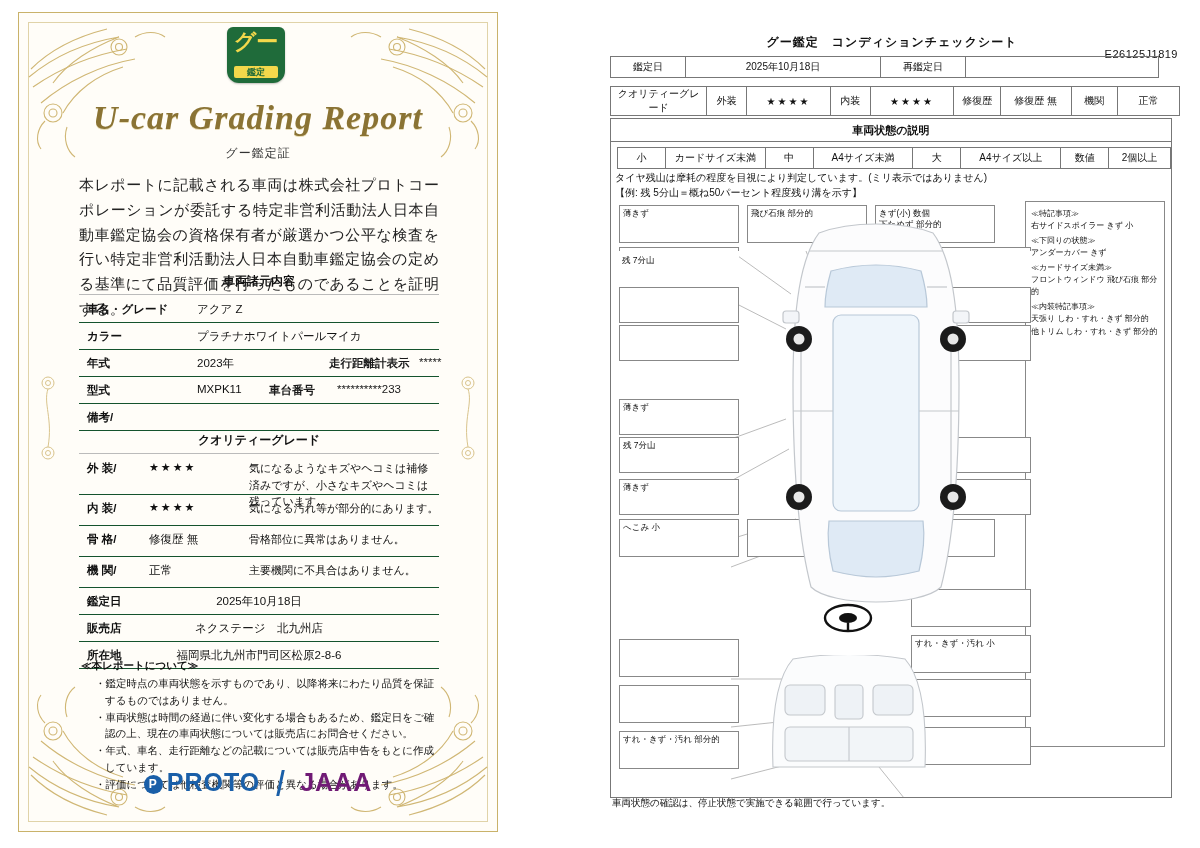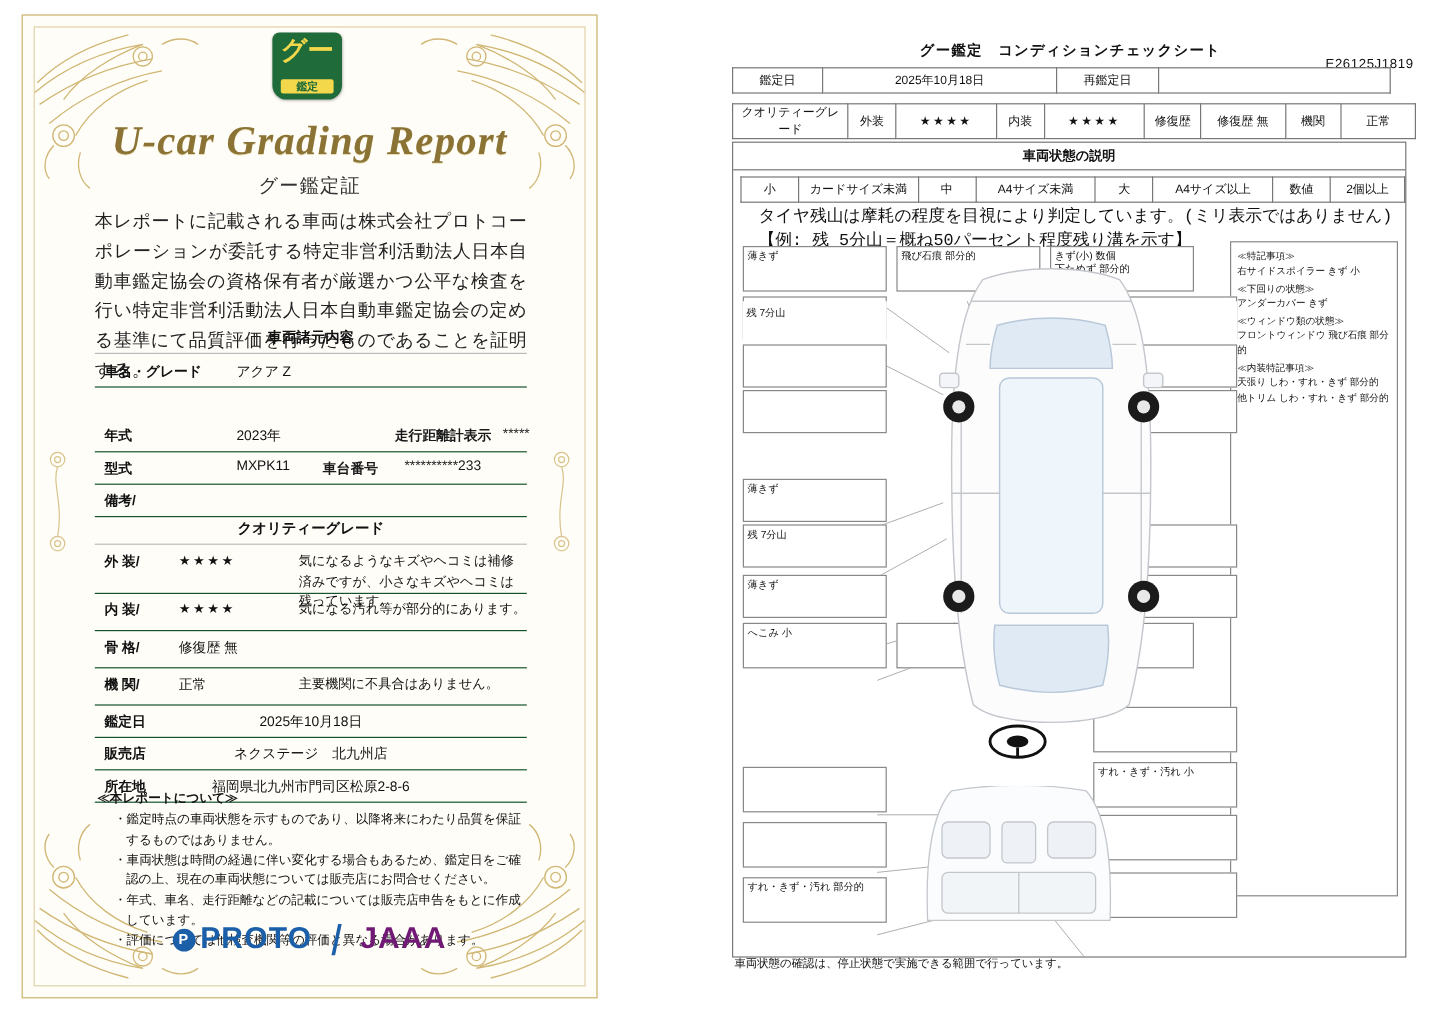--- a/index.html
+++ b/index.html
@@ -58,21 +58,21 @@
   .cert-title{
     position:absolute;left:0;right:0;top:86px;text-align:center;
     font-family:"Liberation Serif", serif;
     font-style:italic;font-weight:bold;
     font-size:34px;letter-spacing:1px;
     color:#8a7334;
     text-shadow:0 1px 0 #e8dcb5;
   }
   .cert-sub{
     position:absolute;left:0;right:0;top:132px;text-align:center;
-    font-size:16px;color:#333;letter-spacing:1px;
+    font-size:12px;color:#333;letter-spacing:1px;
   }
   .cert-para{
     position:absolute;left:60px;right:58px;top:160px;
     font-size:15px;line-height:1.65;color:#222;text-align:justify;
   }
 
   .sec-head{
     position:absolute;left:60px;right:58px;
     text-align:center;font-size:12px;font-weight:bold;color:#111;
     padding-bottom:4px;border-bottom:1px solid #bbb;
@@ -135,21 +135,21 @@
     position:absolute;left:6px;top:90px;width:562px;height:680px;
     border:1px solid #777;box-sizing:border-box;
   }
   .panel-head{
     position:absolute;left:0;right:0;top:0;height:22px;line-height:22px;
     text-align:center;font-size:11px;font-weight:bold;border-bottom:1px solid #777;
   }
   .legend{position:absolute;left:6px;top:28px;}
   .legend td{height:19px;font-size:10px;}
   .tirenote{
-    position:absolute;left:21px;top:52px;font-size:14px;line-height:1.45;font-family:Liberation Mono, monospace;
+    position:absolute;left:4px;top:52px;font-size:10px;line-height:1.45;
   }
   
   .dbox{
     position:absolute;border:1px solid #888;background:#fff;box-sizing:border-box;
     font-size:8.5px;padding:2px 3px;line-height:1.3;overflow:hidden;
   }
   .noteblk{
     position:absolute;right:6px;top:82px;width:140px;height:546px;
     border:1px solid #888;box-sizing:border-box;padding:4px 5px;
     font-size:8px;line-height:1.55;
@@ -263,20 +263,24 @@
     <div class="cert-title">U-car Grading Report</div>
     <div class="cert-sub">グー鑑定証</div>
     <div class="cert-para">本レポートに記載される車両は株式会社プロトコーポレーションが委託する特定非営利活動法人日本自動車鑑定協会の資格保有者が厳選かつ公平な検査を行い特定非営利活動法人日本自動車鑑定協会の定める基準にて品質評価を行ったものであることを証明する。</div>
 
     <div class="sec-head" style="top:260px;">車両諸元内容</div>
 
     <div class="row" style="top:282px;">
       <span class="lbl">車名・グレード</span>
       <span class="val">アクア Z</span>
     </div>
+    <div class="row" style="top:309px;">
+      <span class="lbl">カラー</span>
+      <span class="val">プラチナホワイトパールマイカ</span>
+    </div>
     <div class="row" style="top:336px;">
       <span class="lbl">年式</span>
       <span class="val">2023年</span>
       <span class="lbl-mid">走行距離計表示</span>
       <span class="val-mid">*****</span>
     </div>
     <div class="row" style="top:363px;">
       <span class="lbl">型式</span>
       <span class="val">MXPK11</span>
       <span class="lbl-mid2">車台番号</span>
@@ -295,20 +299,21 @@
       <span class="desc">気になるようなキズやヘコミは補修済みですが、小さなキズやヘコミは残っています。</span>
     </div>
     <div class="row" style="top:481px;height:31px;">
       <span class="lbl">内 装/</span>
       <span class="lbl2 stars">★★★★</span>
       <span class="desc">気になる汚れ等が部分的にあります。</span>
     </div>
     <div class="row" style="top:512px;height:31px;">
       <span class="lbl">骨 格/</span>
       <span class="lbl2">修復歴 無</span>
+      <span class="desc">骨格部位に異常はありません。</span>
     </div>
     <div class="row" style="top:543px;height:31px;">
       <span class="lbl">機 関/</span>
       <span class="lbl2">正常</span>
       <span class="desc">主要機関に不具合はありません。</span>
     </div>
 
     <div class="row" style="top:574px;">
       <span class="lbl">鑑定日</span>
       <span class="val-c">2025年10月18日</span>
@@ -391,21 +396,21 @@
       <div class="tirenote">
         <div>タイヤ残山は摩耗の程度を目視により判定しています。(ミリ表示ではありません)</div>
         <div>【例: 残 5分山＝概ね50パーセント程度残り溝を示す】</div>
       </div>
 
       <div class="noteblk">
         <div class="h">≪特記事項≫</div>
         <div>右サイドスポイラー きず 小</div>
         <div class="h">≪下回りの状態≫</div>
         <div>アンダーカバー きず</div>
-        <div class="h">≪ウィンドウ類の状態≫</div>
+        <div class="h">≪カードサイズ未満≫</div>
         <div>フロントウィンドウ 飛び石痕 部分的</div>
         <div class="h">≪内装特記事項≫</div>
         <div>天張り しわ・すれ・きず 部分的</div>
         <div>他トリム しわ・すれ・きず 部分的</div>
       </div>
 
       <svg style="position:absolute;left:0;top:0;width:560px;height:678px;">
         <g stroke="#aaa" stroke-width="0.8" fill="none">
           <line x1="120" y1="132" x2="180" y2="175"></line>
           <line x1="195" y1="132" x2="210" y2="170"></line>

